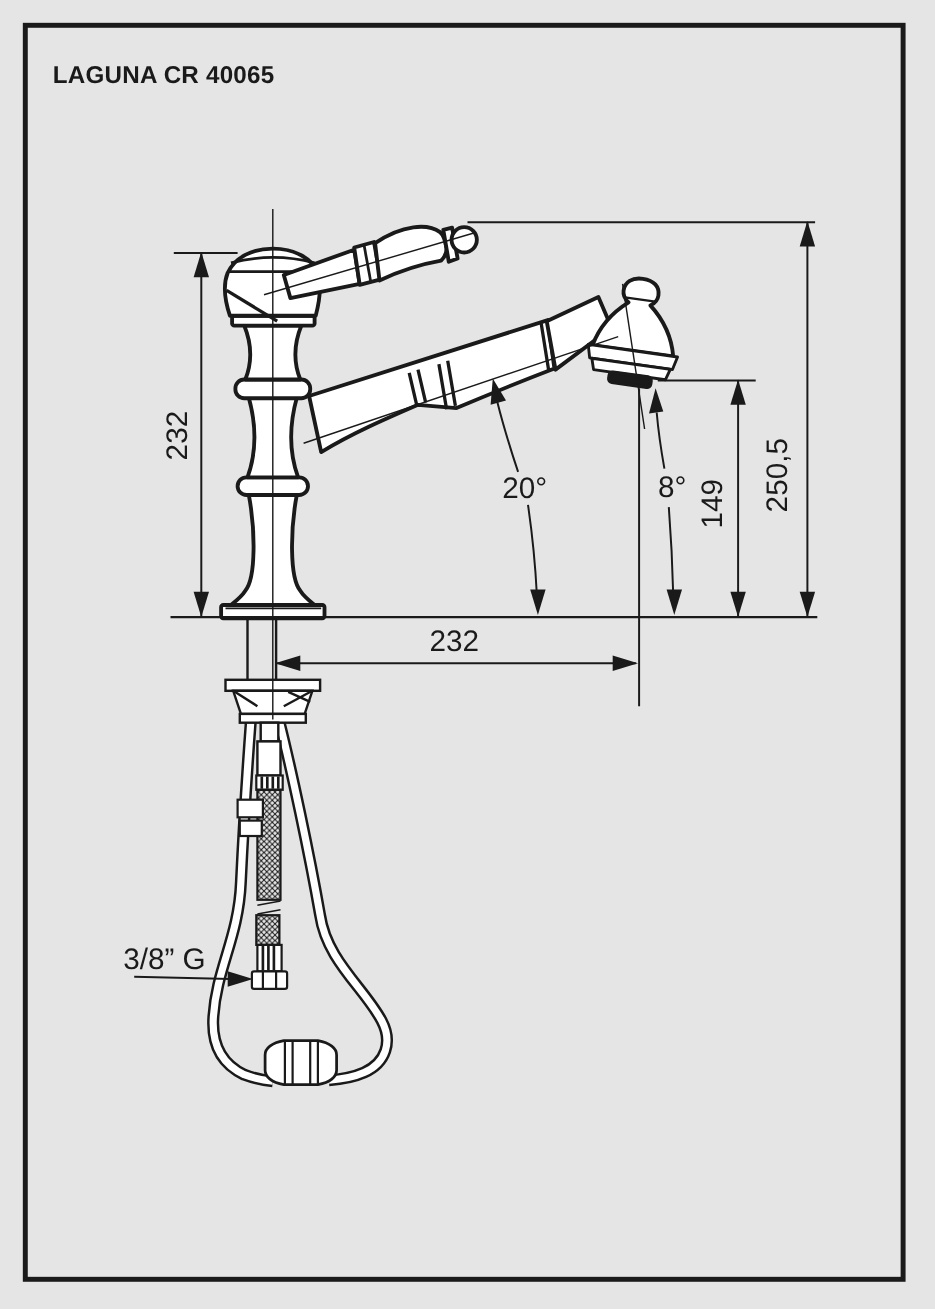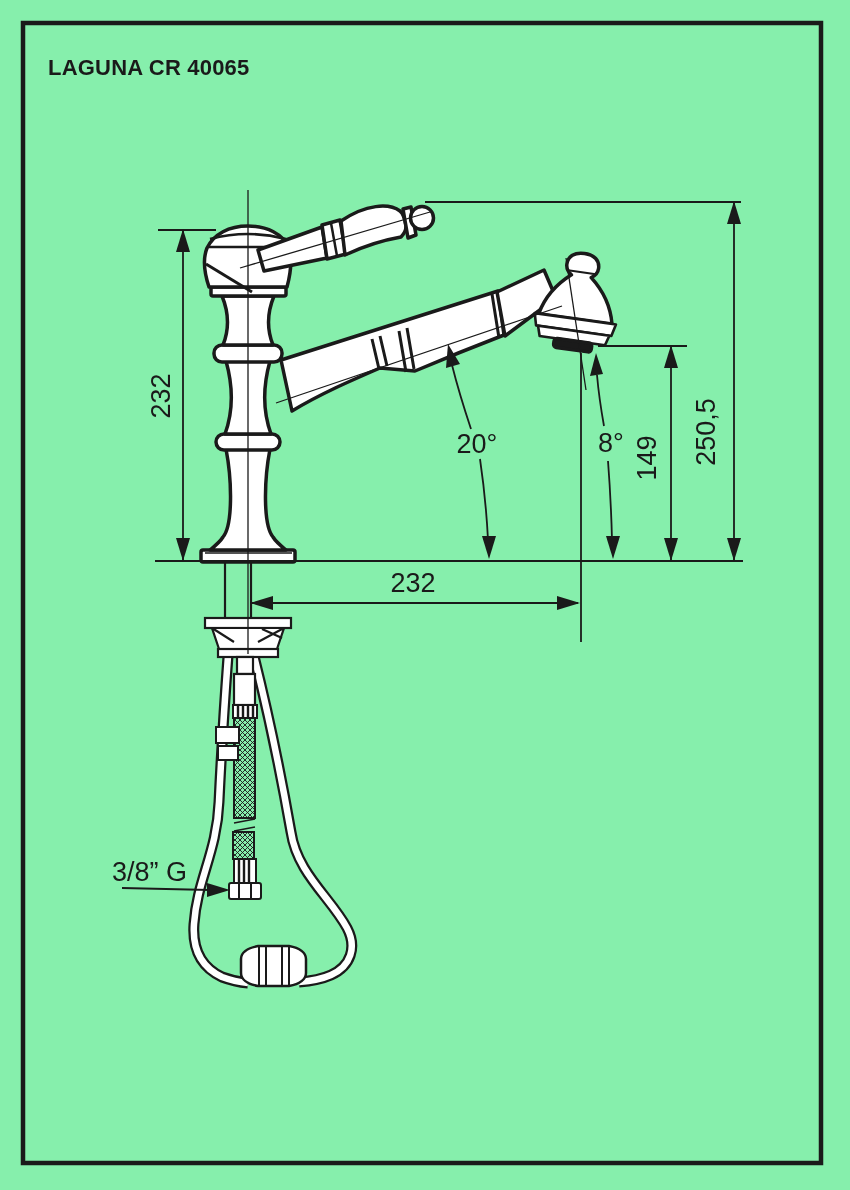--- a/index.html
+++ b/index.html
@@ -1,16 +1,16 @@
 <!DOCTYPE html>
 <html><head>
 <meta charset="utf-8">
 <style>
   html,body{margin:0;padding:0;background:#ffffff;}
-  .page{position:relative;width:850px;height:1190px;background:#86efac;overflow:hidden;}
+  .page{position:relative;width:850px;height:1190px;background:#e5e5e5;overflow:hidden;}
   svg{display:block;}
   text{font-family:"Liberation Sans","DejaVu Sans",sans-serif;fill:#1a1a1a;}
   .dimtext{font-size:27px;}
   .titletext{font-size:22px;font-weight:600;letter-spacing:0.2px;}
 </style>
 </head>
 <body>
 
 <div class="page">
 <svg width="850" height="1190" viewBox="0 0 850 1190">

